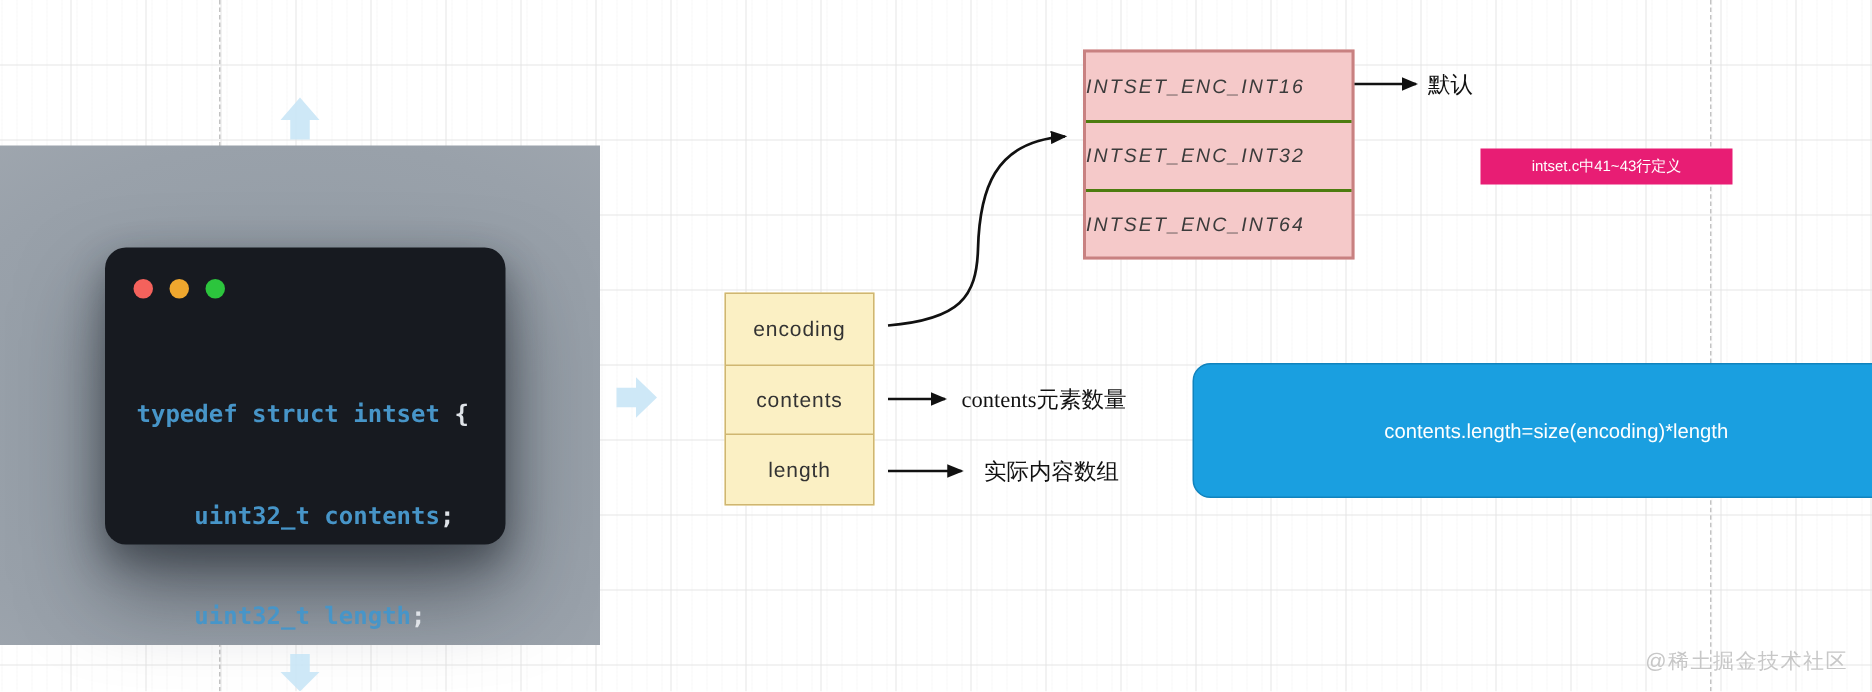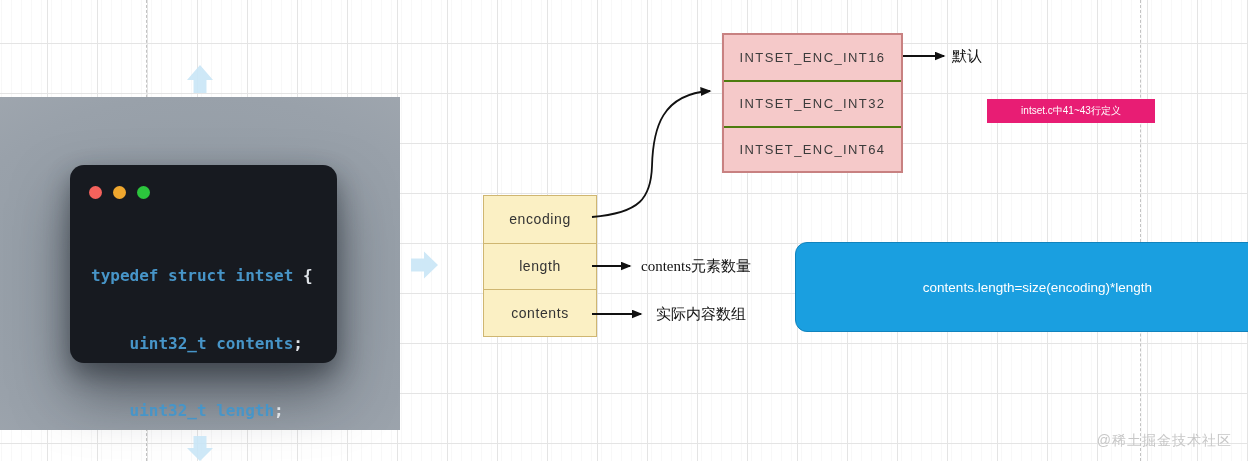--- a/index.html
+++ b/index.html
@@ -43,37 +43,37 @@
     position: absolute; left: 21px; top: 55px;
     font-family: "DejaVu Sans Mono", monospace;
     font-size: 16px; font-weight: bold; line-height: 22.5px;
     white-space: pre;
   }
   .code .kw { color: #4795c8; }
   .code .pn { color: #dfe3e8; }
 
   
   .ytable {
-    position: absolute; left: 483px; top: 195px; width: 114px;
+    position: absolute; left: 483px; top: 195px; width: 100px;
     border: 1.5px solid #cfb671; background: #fbf0c4;
   }
   .ytable .row {
     height: 46.5px; display: flex; align-items: center; justify-content: center;
     font-size: 14px; letter-spacing: .6px; color: #333;
   }
   .ytable .row + .row { border-top: 1.5px solid #cfb671; }
 
   
   .ptable {
     position: absolute; left: 722px; top: 33px; width: 181px;
     border: 2px solid #c88181; background: #f5c9c9;
   }
   .ptable .row {
-    height: 45.3px; display: flex; align-items: center; justify-content: center;
-    font-size: 13px; letter-spacing: 1.4px; color: #3b3b3b;
+    height: 45.3px; display: flex; align-items: center; justify-content: flex-start;
+    font-size: 13px; letter-spacing: 1.4px; color: #3b3b3b; font-style: italic;
   }
   .ptable .row + .row { border-top: 2px solid #4d7c0f; }
 
   
   .maglabel {
     position: absolute; left: 987px; top: 99px; width: 168px; height: 24px;
     background: #e81d74;
     display: flex; align-items: center; justify-content: center;
     color: #ffffff; font-size: 10px;
   }
@@ -121,24 +121,24 @@
         
       </div>
     </div>
   </div>
 
   <div class="ytable">
     <div class="row">
         <span>encoding</span>
       </div>
     <div class="row">
-        <span>length</span>
+        <span>contents</span>
       </div>
     <div class="row">
-        <span>contents</span>
+        <span>length</span>
       </div>
   </div>
 
   <div class="ptable">
     <div class="row">
         <span>INTSET_ENC_INT16</span>
       </div>
     <div class="row">
         <span>INTSET_ENC_INT32</span>
       </div>

